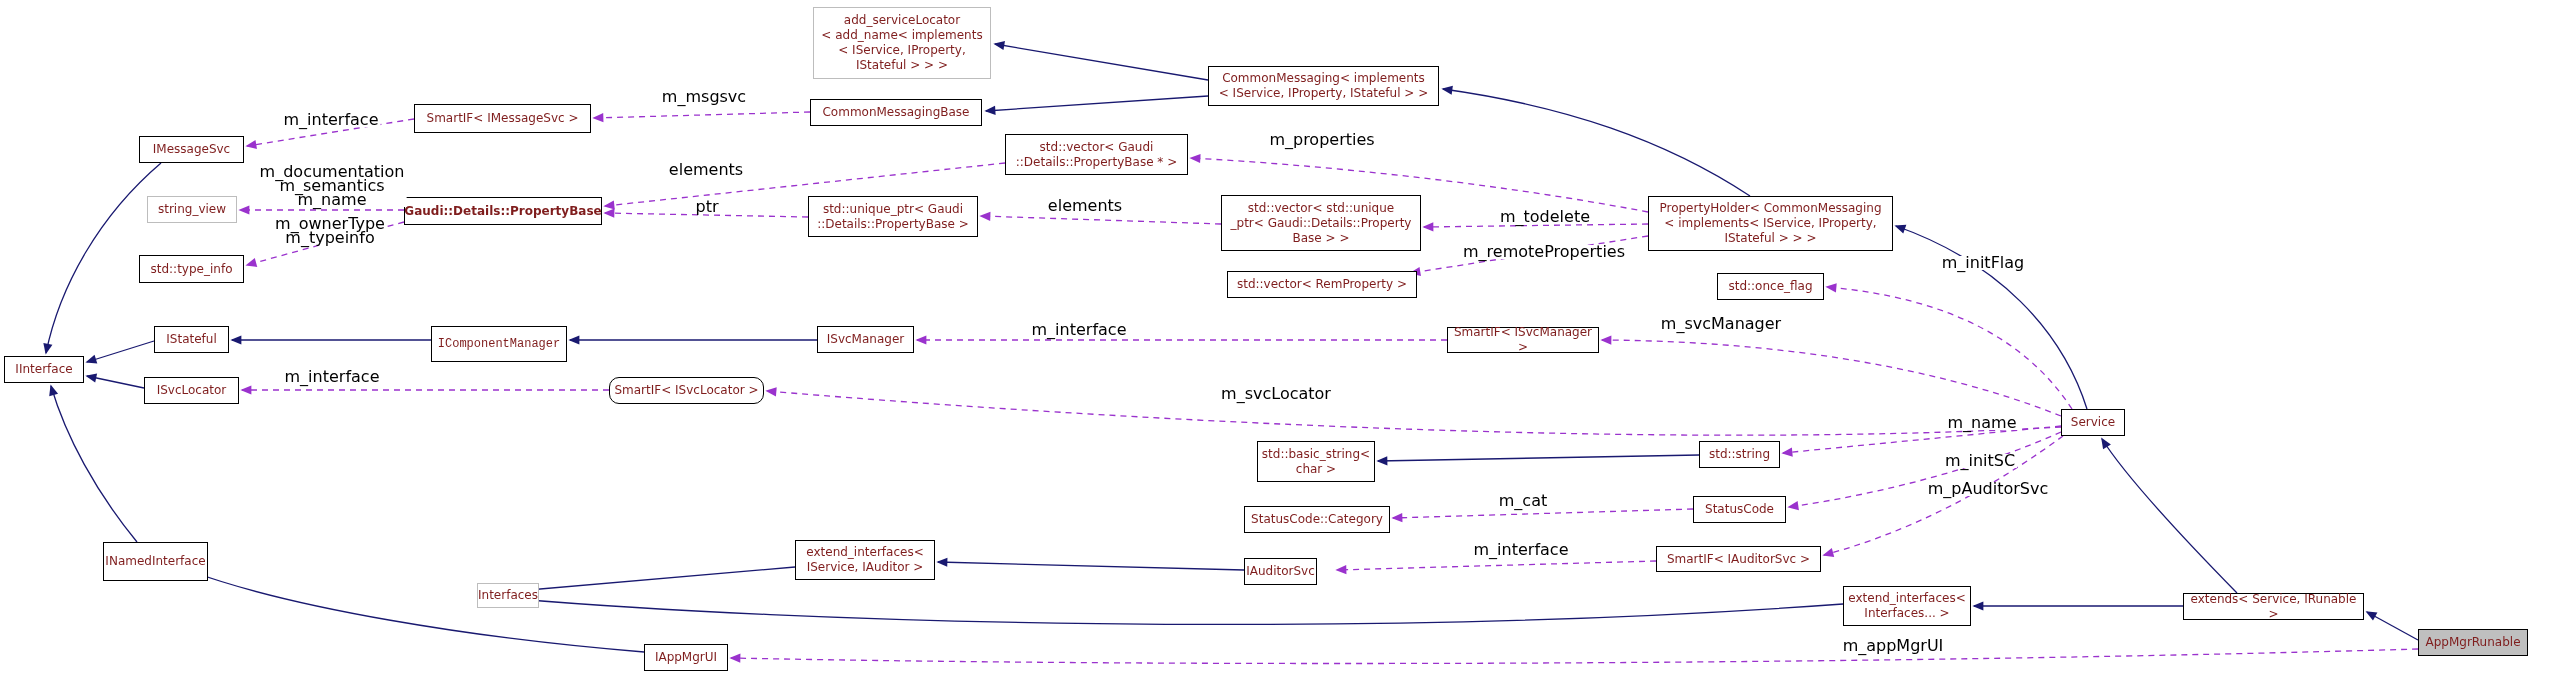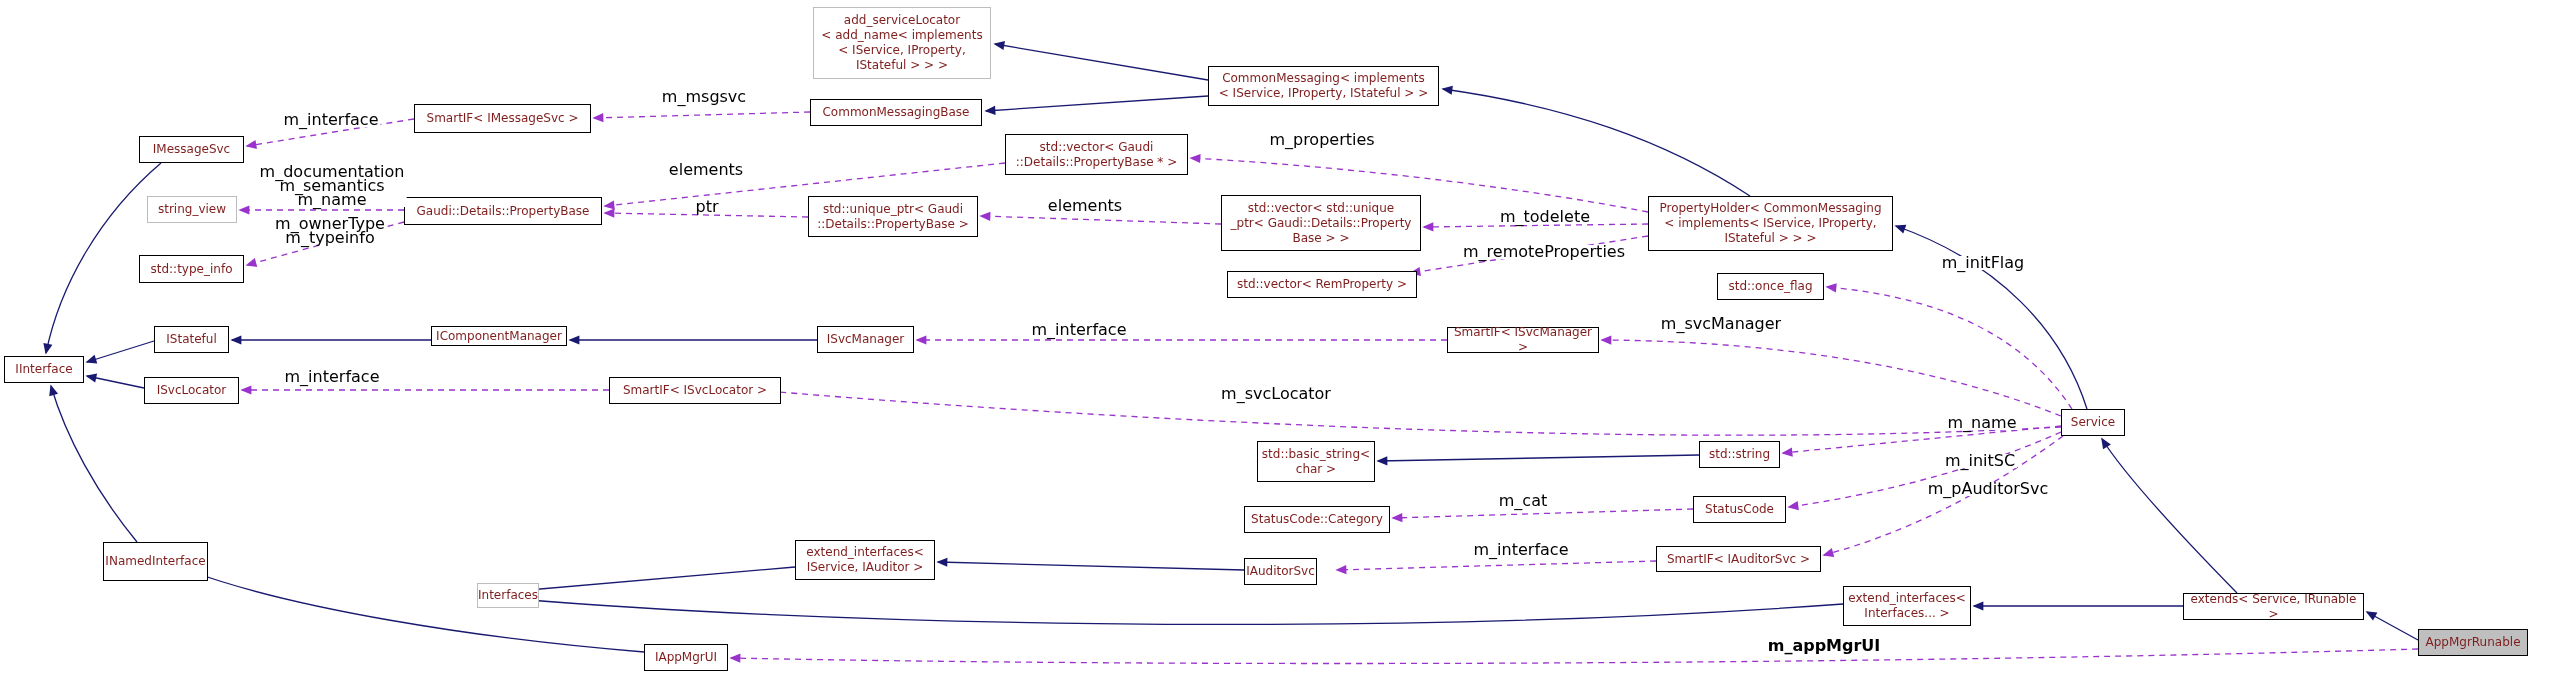--- a/index.html
+++ b/index.html
@@ -73,41 +73,41 @@
       <div class="node gray" style="left: 813px; top: 7px; width: 178px; height: 72px;">add_serviceLocator
 &lt; add_name&lt; implements
 &lt; IService, IProperty,
 IStateful &gt; &gt; &gt;</div>
       <div class="node" style="left: 1208px; top: 66px; width: 231px; height: 40px;">CommonMessaging&lt; implements
 &lt; IService, IProperty, IStateful &gt; &gt;</div>
       <div class="node" style="left: 414px; top: 104px; width: 177px; height: 29px;">SmartIF&lt; IMessageSvc &gt;</div>
       <div class="node" style="left: 810px; top: 99px; width: 172px; height: 27px;">CommonMessagingBase</div>
       <div class="node" style="left: 139px; top: 136px; width: 105px; height: 27px;">IMessageSvc</div>
       <div class="node gray" style="left: 147px; top: 196px; width: 90px; height: 27px;">string_view</div>
-      <div class="node" style="left: 404px; top: 197px; width: 198px; height: 28px;">Gaudi::Details::PropertyBase</div>
+      <div class="node" style="left: 404px; top: 197px; width: 198px; height: 28px; font-weight: bold;">Gaudi::Details::PropertyBase</div>
       <div class="node" style="left: 139px; top: 255px; width: 105px; height: 28px;">std::type_info</div>
       <div class="node" style="left: 1005px; top: 134px; width: 183px; height: 41px;">std::vector&lt; Gaudi
 ::Details::PropertyBase * &gt;</div>
       <div class="node" style="left: 808px; top: 196px; width: 170px; height: 41px;">std::unique_ptr&lt; Gaudi
 ::Details::PropertyBase &gt;</div>
       <div class="node" style="left: 1221px; top: 195px; width: 200px; height: 56px;">std::vector&lt; std::unique
 _ptr&lt; Gaudi::Details::Property
 Base &gt; &gt;</div>
       <div class="node" style="left: 1227px; top: 271px; width: 190px; height: 27px;">std::vector&lt; RemProperty &gt;</div>
       <div class="node" style="left: 1648px; top: 196px; width: 245px; height: 55px;">PropertyHolder&lt; CommonMessaging
 &lt; implements&lt; IService, IProperty,
 IStateful &gt; &gt; &gt;</div>
       <div class="node" style="left: 1717px; top: 273px; width: 107px; height: 27px;">std::once_flag</div>
       <div class="node" style="left: 4px; top: 356px; width: 80px; height: 27px;">IInterface</div>
       <div class="node" style="left: 154px; top: 326px; width: 75px; height: 27px;">IStateful</div>
-      <div class="node" style="left: 431px; top: 326px; width: 136px; height: 20px;">IComponentManager</div>
+      <div class="node" style="left: 431px; top: 326px; width: 136px; height: 36px; font-family: Liberation Mono, monospace;">IComponentManager</div>
       <div class="node" style="left: 817px; top: 326px; width: 97px; height: 27px;">ISvcManager</div>
       <div class="node" style="left: 1447px; top: 327px; width: 152px; height: 26px;">SmartIF&lt; ISvcManager &gt;</div>
       <div class="node" style="left: 144px; top: 377px; width: 95px; height: 27px;">ISvcLocator</div>
-      <div class="node" style="left: 609px; top: 377px; width: 172px; height: 27px;">SmartIF&lt; ISvcLocator &gt;</div>
+      <div class="node" style="left: 609px; top: 377px; width: 155px; height: 27px; border-radius: 10px;">SmartIF&lt; ISvcLocator &gt;</div>
       <div class="node" style="left: 2061px; top: 409px; width: 64px; height: 27px;">Service</div>
       <div class="node" style="left: 1257px; top: 441px; width: 118px; height: 41px;">std::basic_string&lt;
 char &gt;</div>
       <div class="node" style="left: 1699px; top: 441px; width: 81px; height: 27px;">std::string</div>
       <div class="node" style="left: 1244px; top: 506px; width: 146px; height: 27px;">StatusCode::Category</div>
       <div class="node" style="left: 1693px; top: 496px; width: 93px; height: 27px;">StatusCode</div>
       <div class="node" style="left: 795px; top: 540px; width: 140px; height: 40px;">extend_interfaces&lt;
 IService, IAuditor &gt;</div>
       <div class="node gray" style="left: 477px; top: 583px; width: 62px; height: 25px;">Interfaces</div>
       <div class="node" style="left: 1244px; top: 558px; width: 73px; height: 27px;">IAuditorSvc</div>
@@ -136,15 +136,15 @@
       <div class="edge-label" style="left: 1983px; top: 263px;">m_initFlag</div>
       <div class="edge-label" style="left: 1721px; top: 324px;">m_svcManager</div>
       <div class="edge-label" style="left: 1079px; top: 330px;">m_interface</div>
       <div class="edge-label" style="left: 1276px; top: 394px;">m_svcLocator</div>
       <div class="edge-label" style="left: 332px; top: 377px;">m_interface</div>
       <div class="edge-label" style="left: 1982px; top: 423px;">m_name</div>
       <div class="edge-label" style="left: 1980px; top: 461px;">m_initSC</div>
       <div class="edge-label" style="left: 1523px; top: 501px;">m_cat</div>
       <div class="edge-label" style="left: 1988px; top: 489px;">m_pAuditorSvc</div>
       <div class="edge-label" style="left: 1521px; top: 550px;">m_interface</div>
-      <div class="edge-label" style="left: 1824px; top: 646px; font-weight: bold;">m_appMgrUI</div>
+      <div class="edge-label" style="left: 1893px; top: 646px;">m_appMgrUI</div>
     </div>
 </div>
 
 </body></html>

